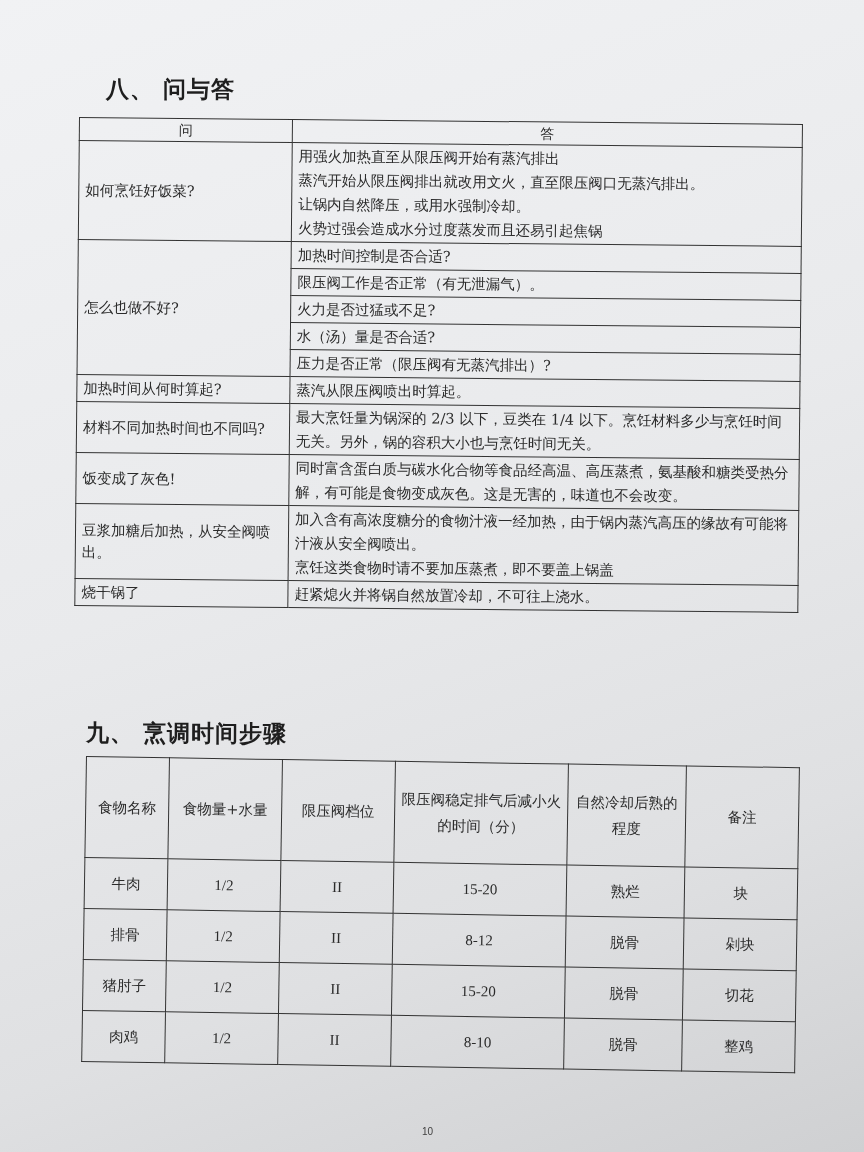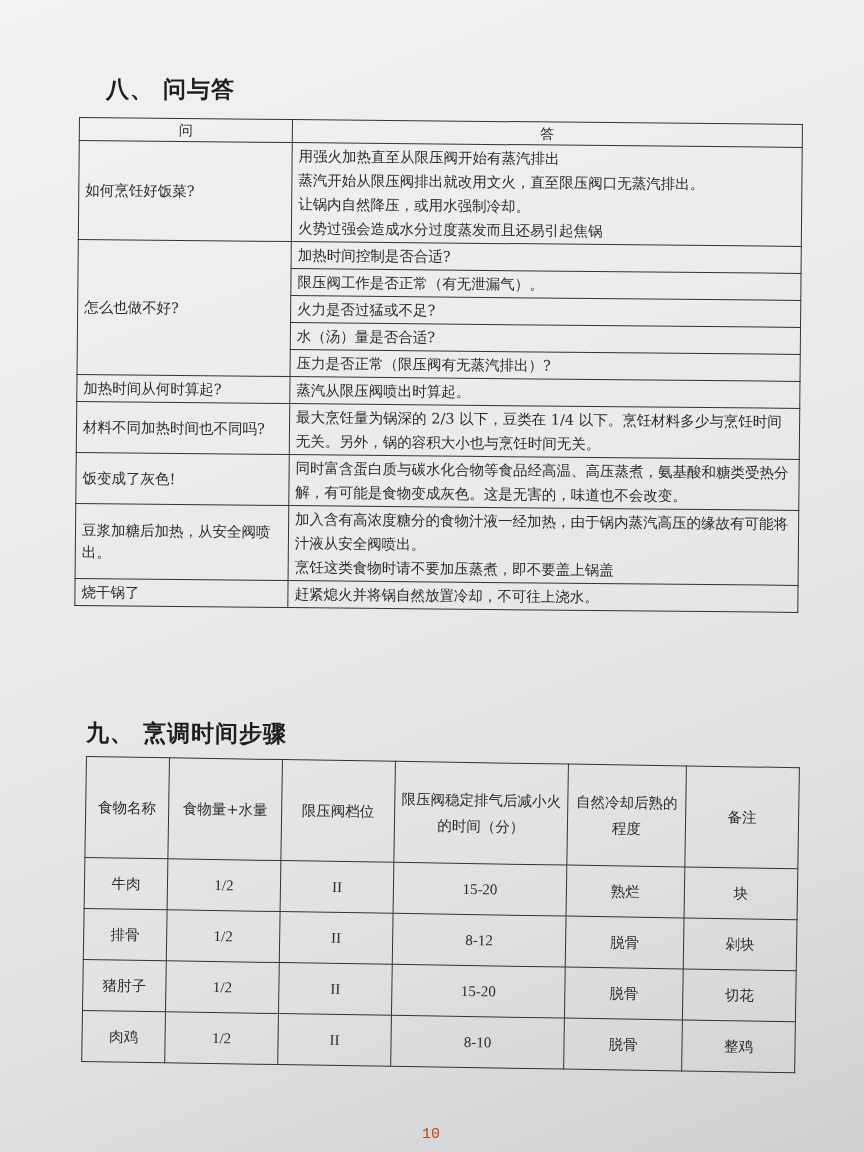--- a/index.html
+++ b/index.html
@@ -39,21 +39,21 @@
   #cook-table {
     left: 86px; top: 756px; width: 714px;
     transform: rotate(0.9deg); transform-origin: 0 0;
   }
   #cook-table th { height: 100px; text-align: center; font-size: 14.5px; line-height: 26px; padding: 0 6px; }
   #cook-table td { height: 48px; text-align: center; vertical-align: middle; font-size: 14.5px; }
   #cook-table td.num { font-family: "Liberation Serif", "DejaVu Serif", serif; font-size: 15px; }
 
   #page-number {
     position: absolute; left: 422px; top: 1126px;
-    font-family: Liberation Mono, monospace; font-size: 15px; color: #c2410c;
+    font-family: Liberation Sans, sans-serif; font-size: 10px; color: #404040;
   }
 </style>
 </head>
 <body>
 
 <div class="page">
 
   <h2 id="sec8-title">八、 问与答</h2>
 
   <table id="qa-table">

